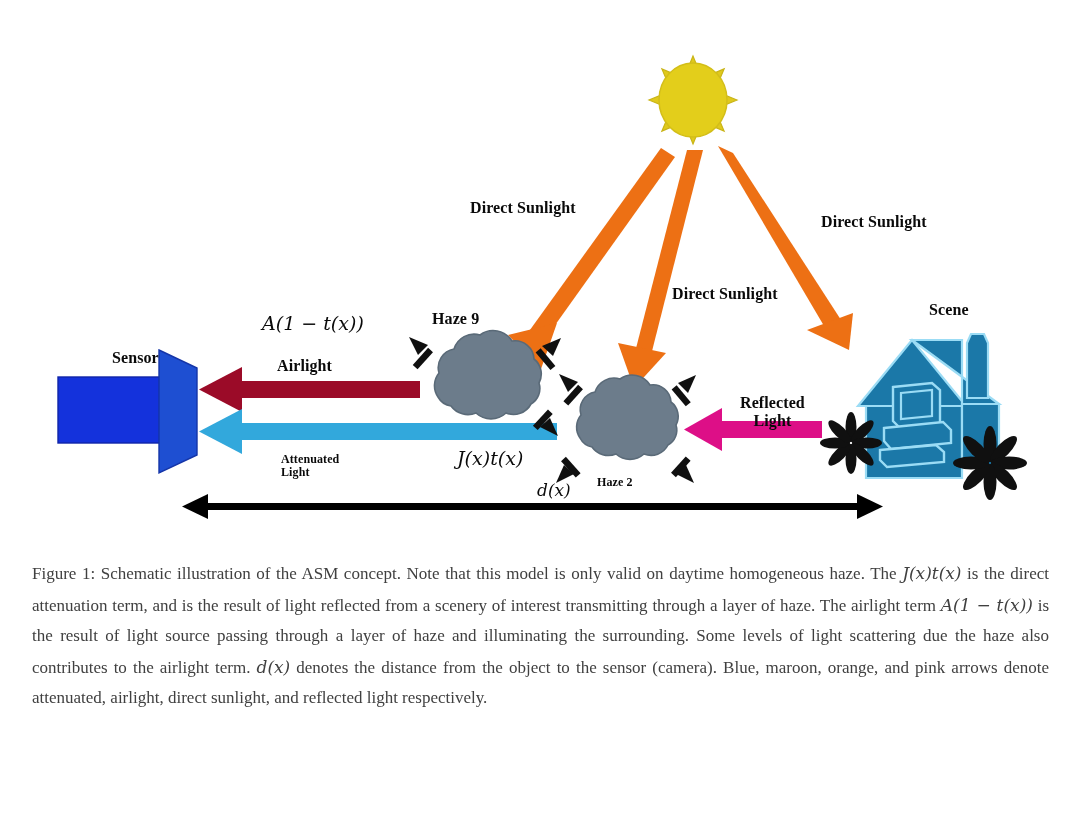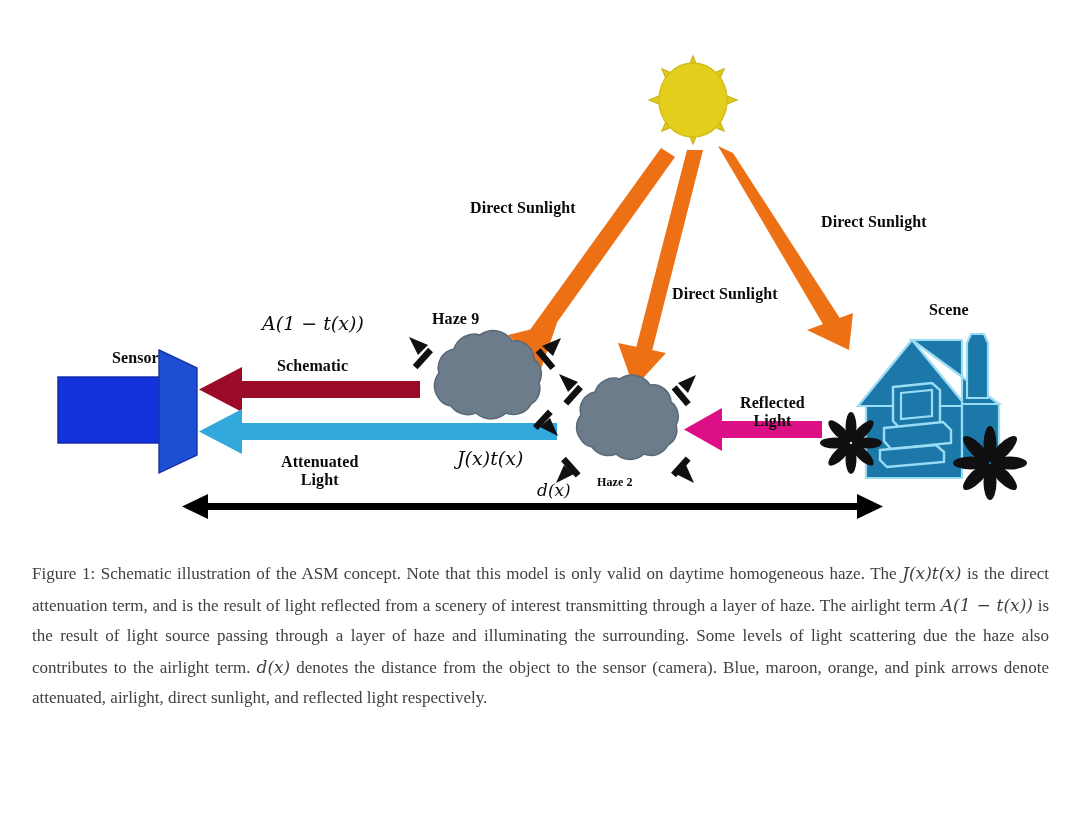--- a/index.html
+++ b/index.html
@@ -58,21 +58,21 @@
   #lbl-sunlight-2 { left: 672px; top: 285px; font-size: 16px; }
   #lbl-sunlight-3 { left: 821px; top: 213px; font-size: 16px; }
 
   #lbl-sensor { left: 88px;  top: 349px; font-size: 16px; margin-left: 24px; }
   #lbl-scene  { left: 929px; top: 301px; font-size: 16px; }
 
   #lbl-haze1  { left: 432px; top: 310px; font-size: 16px; }
   #lbl-haze2  { left: 597px; top: 476px; font-size: 12px; }
 
   #lbl-airlight    { left: 277px; top: 357px; font-size: 16px; }
-  #lbl-attenuated  { left: 281px; top: 453px; font-size: 16px; text-align: center; }
+  #lbl-attenuated  { left: 281px; top: 453px; font-size: 12px; }
   #lbl-reflected   { left: 740px; top: 372px; font-size: 16px; text-align: center; margin-top: 22px; }
 
   #math-airlight   { left: 262px; top: 312px; font-size: 19px; }
   #math-jt         { left: 457px; top: 447px; font-size: 19px; }
   #math-dx         { left: 537px; top: 480px; font-size: 17px; }
 
   
   #caption {
     position: absolute;
     left: 32px;
@@ -277,21 +277,21 @@
     <div class="fig-label" id="lbl-sunlight-1">Direct Sunlight</div>
     <div class="fig-label" id="lbl-sunlight-2">Direct Sunlight</div>
     <div class="fig-label" id="lbl-sunlight-3">Direct Sunlight</div>
 
     <div class="fig-label" id="lbl-sensor">Sensor</div>
     <div class="fig-label" id="lbl-scene">Scene</div>
 
     <div class="fig-label" id="lbl-haze1">Haze 9</div>
     <div class="fig-label" id="lbl-haze2">Haze 2</div>
 
-    <div class="fig-label" id="lbl-airlight">Schematic</div>
+    <div class="fig-label" id="lbl-airlight">Airlight</div>
 
     <div class="fig-label" id="lbl-attenuated">
       <span>Attenuated</span><br>
       <span>Light</span>
     </div>
 
     <div class="fig-label" id="lbl-reflected">
       <span>Reflected</span><br>
       <span>Light</span>
     </div>

